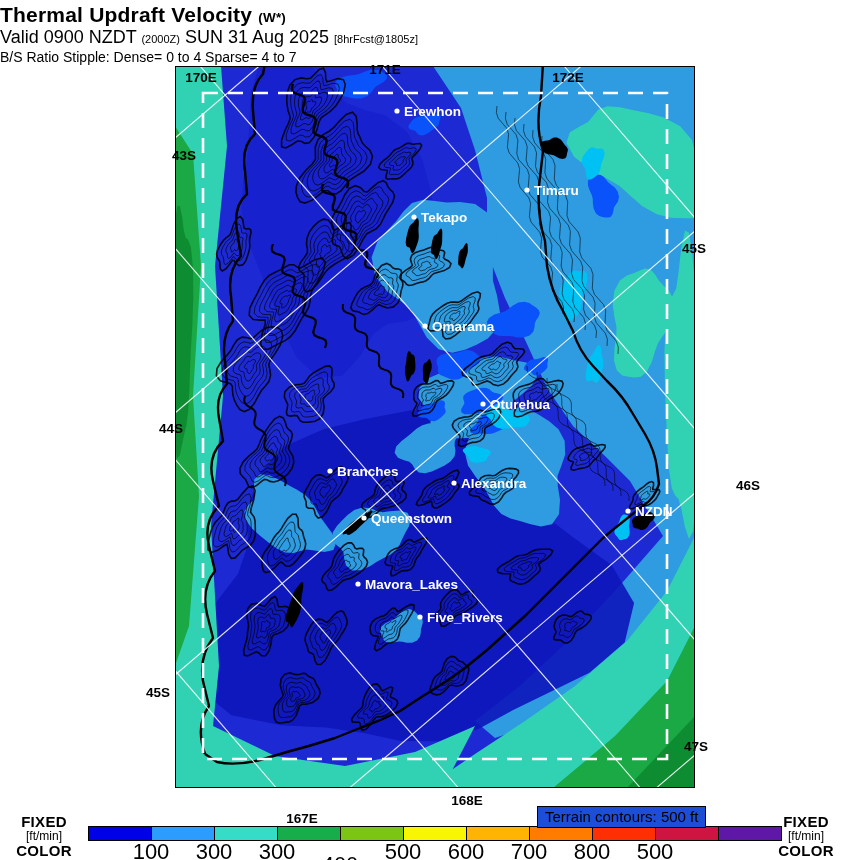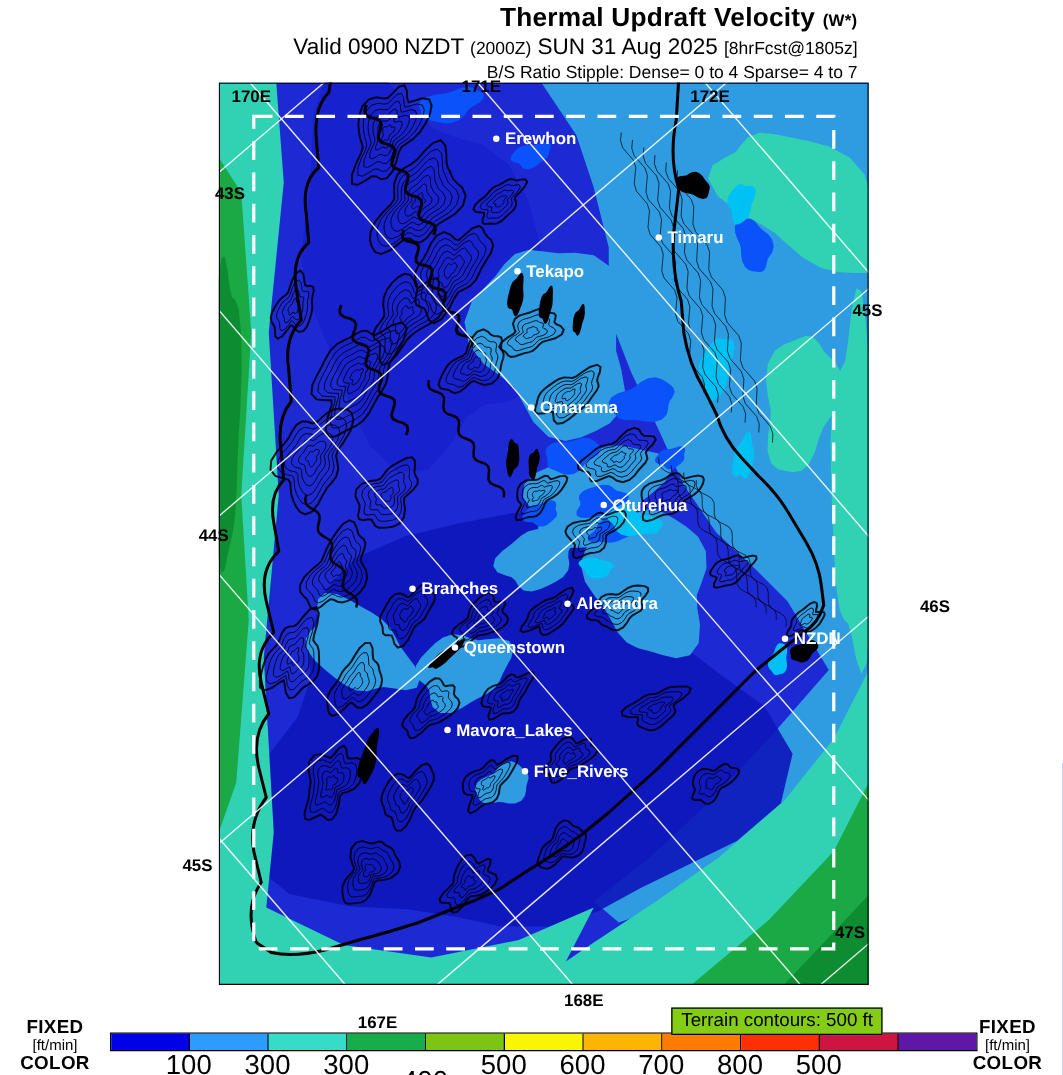--- a/index.html
+++ b/index.html
@@ -1,39 +1,39 @@
 <!DOCTYPE html>
 <html><head>
 <meta charset="utf-8">
 <style>
   html,body{margin:0;padding:0;background:#ffffff;}
   body{width:850px;height:860px;position:relative;overflow:hidden;
        font-family:"Liberation Sans","DejaVu Sans",sans-serif;color:#000;}
-  .hdr{position:absolute;left:0;width:686px;text-align:right;white-space:nowrap;}
+  .hdr{position:absolute;left:0;width:686px;text-align:left;white-space:nowrap;}
   #title{top:3px;font-size:21px;font-weight:bold;letter-spacing:.2px;}
   #title .small{font-size:13.5px;font-weight:bold;}
   #valid{top:27px;font-size:18px;}
-  #valid .small{font-size:14px;}
+  #valid .small{font-size:11px;}
   #stip{top:49px;font-size:14px;}
   #mapwrap{position:absolute;left:175px;top:66px;width:520px;height:858px;}
   #labels div{position:absolute;transform:translate(-50%,-50%);
       font-size:13.5px;font-weight:bold;white-space:nowrap;z-index:5;}
   #footer .tick{position:absolute;transform:translateX(-50%);top:839px;
       font-size:22px;}
   #cbar{position:absolute;left:88px;top:826px;height:13px;display:flex;
       border:1px solid #000;z-index:2;}
   #cbar .seg{width:62px;height:13px;border-right:1px solid #000;}
   #cbar .seg:last-child{border-right:none;}
   .unitblock{position:absolute;text-align:center;line-height:1;z-index:2;}
   .unitblock .b{font-size:15px;font-weight:bold;letter-spacing:.3px;}
   .unitblock .m{font-size:12px;margin:1px 0;}
   #unitL{left:2px;top:814px;width:84px;}
   #unitR{right:2px;top:814px;width:84px;}
   #terrain{position:absolute;left:537px;top:806px;border:1.5px solid #000;
-      background:#84cc16;font-size:15px;padding:1px 7px 2px 7px;z-index:4;white-space:nowrap;}
+      background:#1d4ed8;font-size:15px;padding:1px 7px 2px 7px;z-index:4;white-space:nowrap;}
 </style>
 </head>
 <body>
 
 <div class="hdr" id="title">
   <span>Thermal Updraft Velocity</span>
   <span class="small"> </span><span class="small">(W*)</span>
 </div>
 <div class="hdr" id="valid">
   <span>Valid 0900 NZDT </span><span class="small">(2000Z)</span><span> SUN 31 Aug 2025 </span><span class="small">[8hrFcst@1805z]</span>
@@ -323,21 +323,21 @@
     </svg></div>
 <div id="labels">
     <div style="left: 385px; top: 69px;">171E</div>
     <div style="left: 201px; top: 77px;">170E</div>
     <div style="left: 568px; top: 77px;">172E</div>
     <div style="left: 184px; top: 155px;">43S</div>
     <div style="left: 171px; top: 428px;">44S</div>
     <div style="left: 158px; top: 692px;">45S</div>
     <div style="left: 694px; top: 248px;">45S</div>
     <div style="left: 748px; top: 485px;">46S</div>
-    <div style="left: 680px; top: 746px;">47S</div>
+    <div style="left: 696px; top: 746px;">47S</div>
     <div style="left: 467px; top: 800px;">168E</div>
     <div style="left: 302px; top: 818px;">167E</div>
   </div>
 
 <div id="footer">
   <div class="unitblock" id="unitL">
     <div class="b">FIXED</div>
     <div class="m">[ft/min]</div>
     <div class="b">COLOR</div>
   </div>

